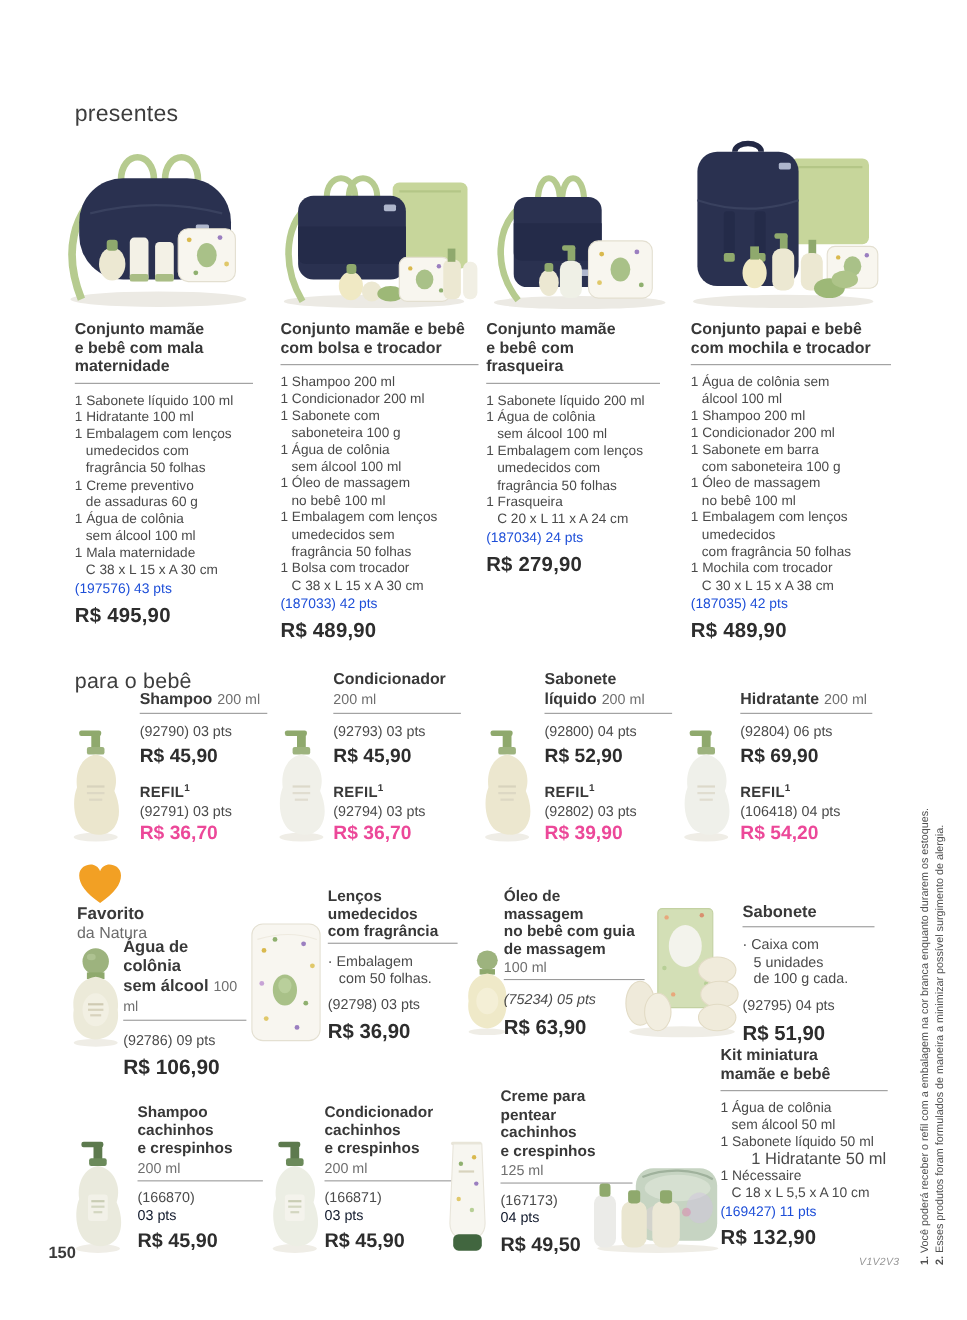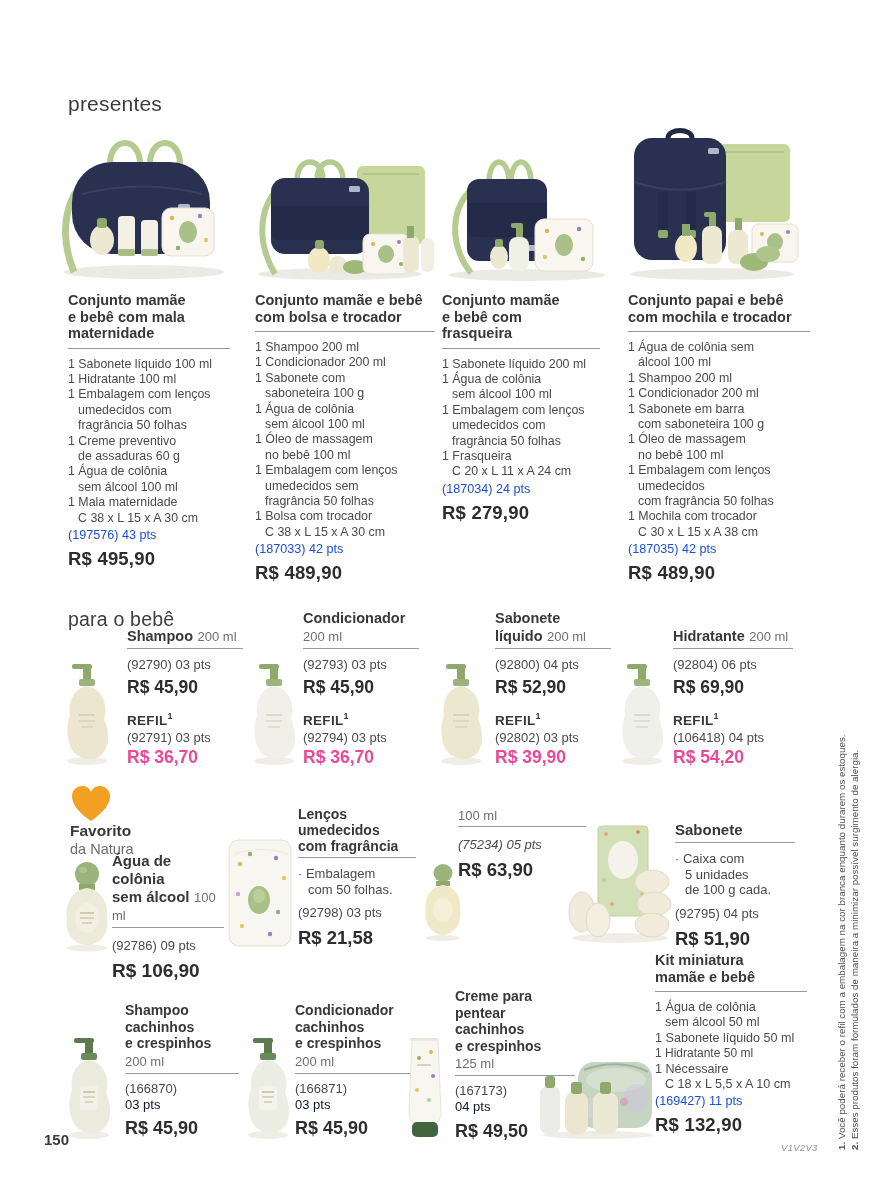--- a/index.html
+++ b/index.html
@@ -395,33 +395,37 @@
     </svg>
   </div>
   <div class="abs" style="left:298px;top:806px;width:118px;">
     <div class="fname pre">Lenços
 umedecidos
 com fragrância</div>
     <div class="rule"></div>
     <div class="fbullet pre">Embalagem
 com 50 folhas.</div>
     <div class="fcode">(92798) 03 pts</div>
-    <div class="fprice">R$ 21,58</div>
+    <div class="fprice">R$ 36,90</div>
   </div>
 
   <div class="abs" style="left:421px;top:862px;">
     <svg width="44" height="80" viewBox="0 0 44 80">
       <ellipse cx="22" cy="76" rx="17" ry="3" fill="#efede6"></ellipse>
       <ellipse cx="22" cy="11" rx="9.5" ry="9" fill="#9db37e"></ellipse>
       <rect x="15" y="19" width="14" height="5" fill="#8fa96d"></rect>
       <path d="M22,23 C9,25 3,36 5,48 C3,60 9,72 22,73 C35,72 41,60 39,48 C41,36 35,25 22,23 Z" fill="#efe9c8"></path>
       <ellipse cx="22" cy="48" rx="10" ry="12" fill="#f4efd6"></ellipse>
     </svg>
   </div>
   <div class="abs" style="left:458px;top:806px;width:128px;">
+    <div class="fname pre">Óleo de
+massagem
+no bebê com guia
+de massagem</div>
     <div class="fsize-blk">100 ml</div>
     <div class="rule"></div>
     <div class="fcode" style="margin-top:10px;font-style:italic;">(75234) 05 pts</div>
     <div class="fprice">R$ 63,90</div>
   </div>
 
   <div class="abs" style="left:568px;top:824px;">
     <svg width="105" height="122" viewBox="0 0 105 122">
       <ellipse cx="52" cy="114" rx="48" ry="5" fill="#efede6"></ellipse>
       <rect x="30" y="2" width="50" height="90" rx="4" fill="#d3dfb6" stroke="#c3d1a2"></rect>
@@ -537,21 +541,21 @@
       <rect x="55" y="34" width="25" height="42" rx="9" fill="#ece8d6"></rect>
         <rect x="62" y="24" width="11" height="12" rx="3" fill="#8fa96d"></rect>
     </svg>
   </div>
   <div class="abs" style="left:655px;top:952px;width:152px;">
     <div class="kit-title pre">Kit miniatura
 mamãe e bebê</div>
     <div class="gitem pre" style="font-size:12.6px;">1 Água de colônia
 sem álcool 50 ml</div>
     <div class="gitem pre" style="font-size:12.6px;">1 Sabonete líquido 50 ml</div>
-    <div class="gitem pre" style="font-size:12px;">1 Hidratante 50 ml</div>
+    <div class="gitem pre" style="font-size:15px;margin-left:28px;">1 Hidratante 50 ml</div>
     <div class="gitem pre" style="font-size:12.6px;">1 Nécessaire
 C 18 x L 5,5 x A 10 cm</div>
     <div class="gcode">(169427) 11 pts</div>
     <div class="gprice">R$ 132,90</div>
   </div>
 
   <div class="abs pagenum" style="left:44px;top:1131px;">150</div>
   <div class="abs vcode" style="left:781px;top:1142px;font-style:italic;">V1V2V3</div>
 
   <div class="abs footnotes" style="left:835px;top:1150px;">

